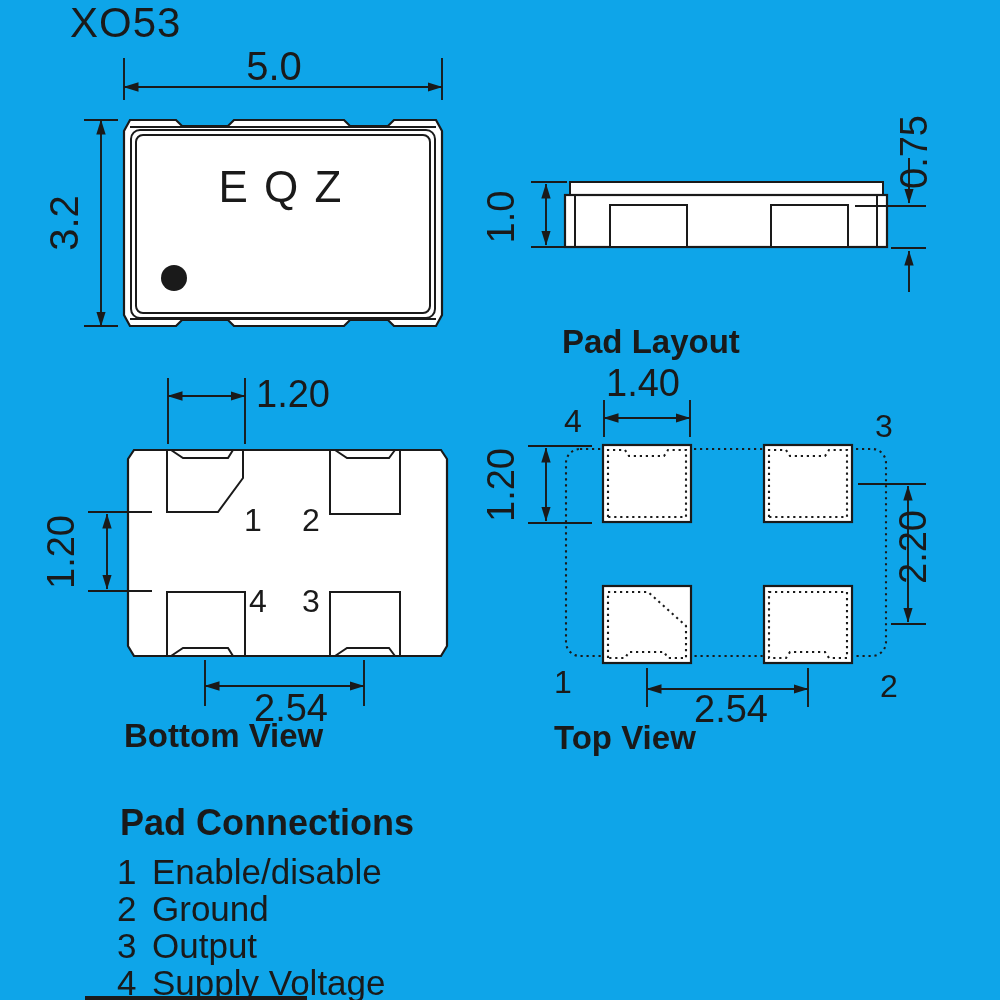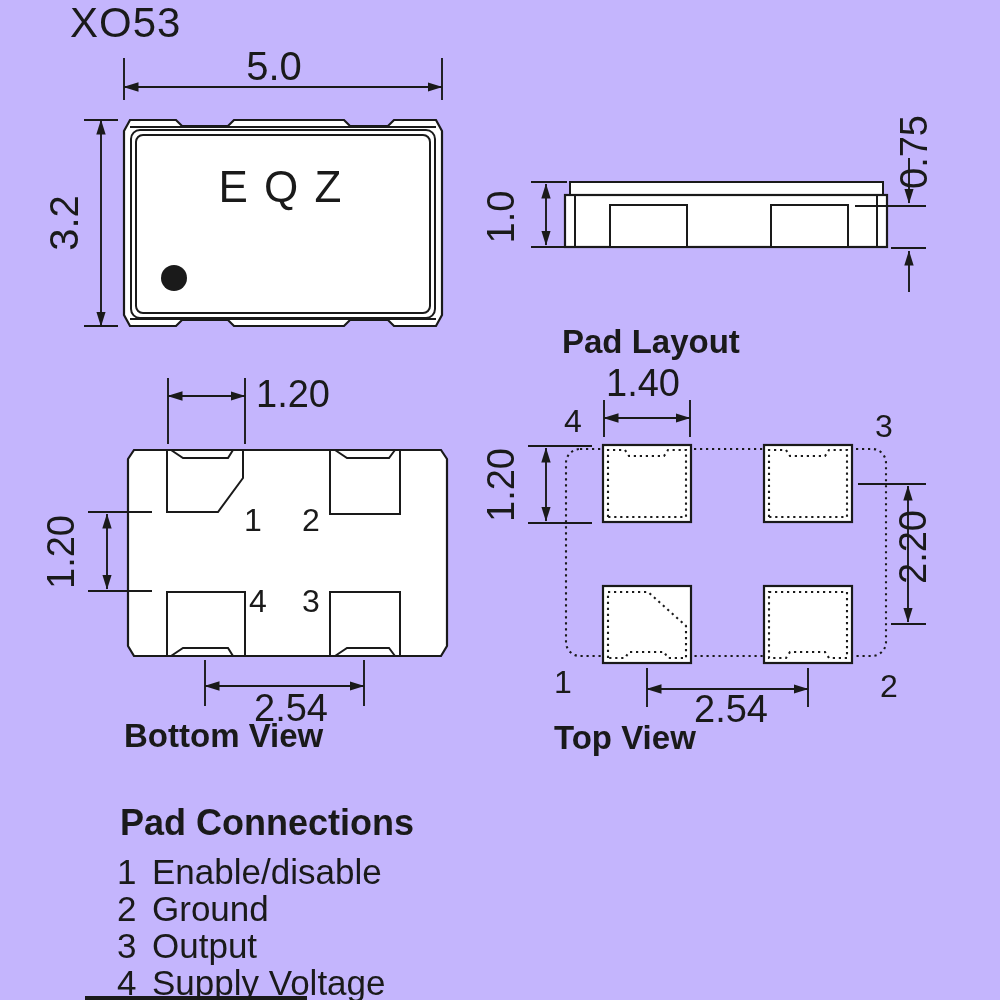--- a/index.html
+++ b/index.html
@@ -1,16 +1,16 @@
 <!DOCTYPE html>
 <html><head>
 <meta charset="utf-8">
 <style>
   html,body{margin:0;padding:0;background:#ffffff;}
-  #canvas{position:relative;width:1000px;height:1000px;background:#c4b5fd;overflow:hidden;}
+  #canvas{position:relative;width:1000px;height:1000px;background:#0ea5e9;overflow:hidden;}
   svg{display:block;}
   text{fill:#1a1a1a;font-family:"Liberation Sans",sans-serif;}
   .ln{stroke:#1a1a1a;stroke-width:2.2;fill:none;stroke-linejoin:miter;}
   .fw{fill:#ffffff;}
   .thin{stroke-width:2;}
   .dim{stroke:#1a1a1a;stroke-width:1.9;fill:none;}
   .dotted{stroke:#1a1a1a;stroke-width:2.1;fill:none;stroke-dasharray:2.2 3.8;}
   .t-title{font-size:42px;letter-spacing:1px;}
   .t-mark{font-size:44px;letter-spacing:2px;}
   .t-dim-lg{font-size:40px;}

